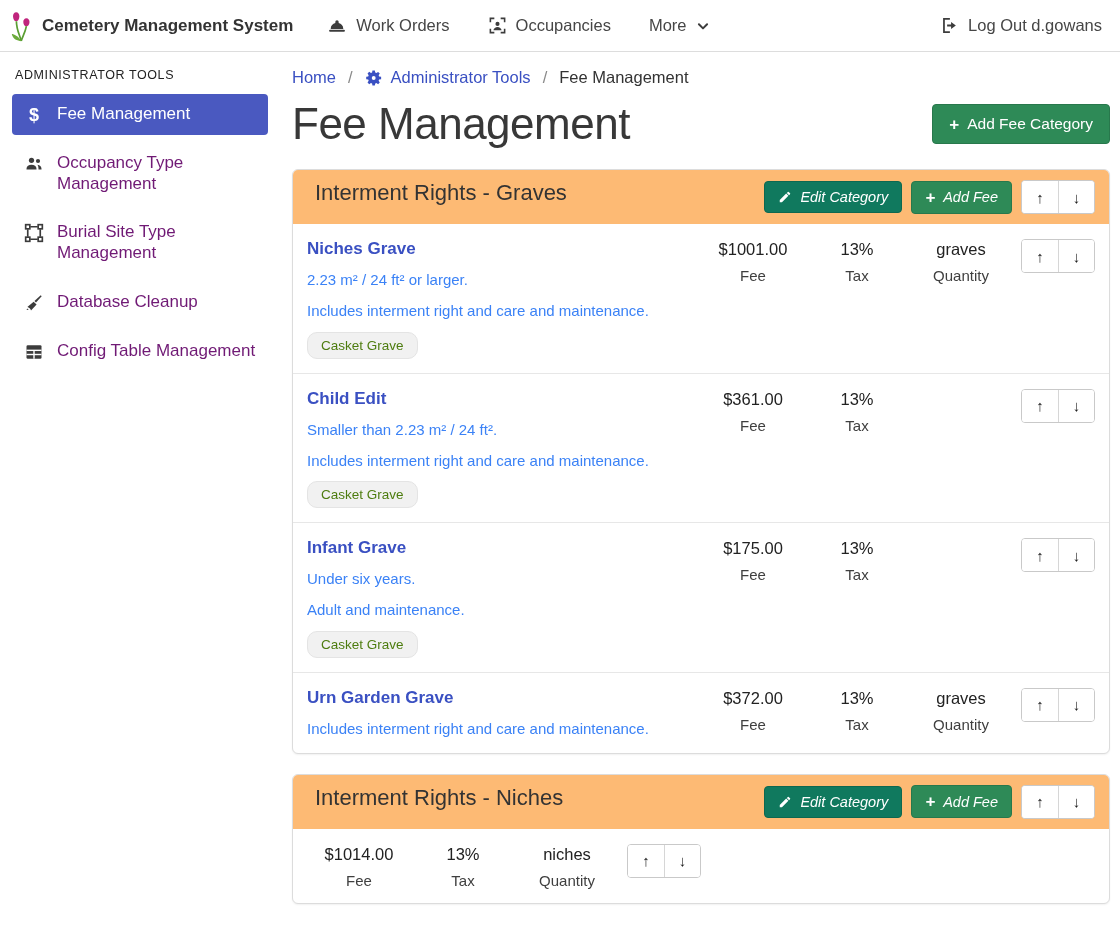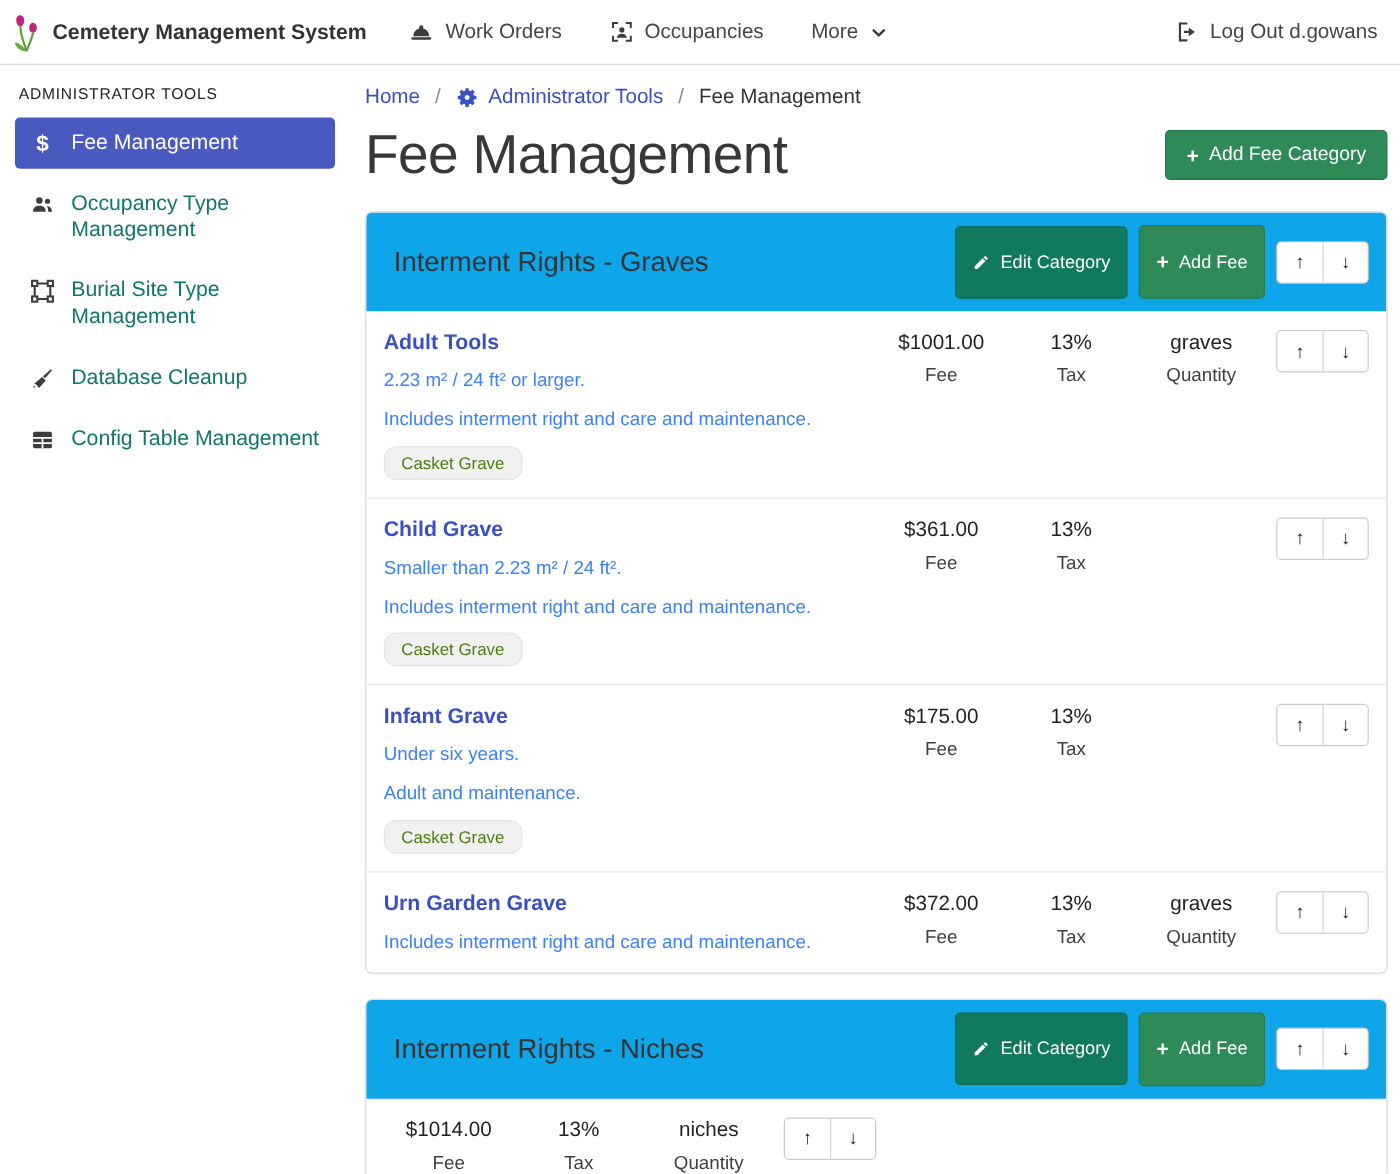--- a/index.html
+++ b/index.html
@@ -30,21 +30,21 @@
   
   .layout { display:flex; height:887px; }
   .sidebar { width:280px; flex-shrink:0; padding:12px 12px 0 14px; }
   .side-heading {
     font-size:12.5px; letter-spacing:.6px; color:#222;
     margin:4px 0 12px 1px;
   }
   .side-item {
     display:flex; align-items:flex-start; gap:13px;
     padding:10px 12px; margin:0 0 8px -2px; border-radius:4px;
-    font-size:17px; color:#0f766e; cursor:pointer; line-height:1.22;
+    font-size:17px; color:#701a75; cursor:pointer; line-height:1.22;
   }
   .side-item .ico { flex-shrink:0; margin-top:1px; color:#3c3c3c; }
   .side-item.active { background:#4a59c0; color:#fff; }
   .side-item.active .ico { color:#fff; }
   .dollar-glyph { font-size:18px; font-weight:700; line-height:20px; width:20px; text-align:center; }
 
   .main { flex:1; padding:12px 10px 0 12px; }
 
   
   .breadcrumb { display:flex; align-items:center; gap:12px; font-size:16.5px; padding:4px 0 2px; }
@@ -57,30 +57,30 @@
   .page-title { font-size:44px; font-weight:300; color:#383838; margin:0; letter-spacing:-.5px; }
 
   .btn {
     display:inline-flex; align-items:center; gap:8px;
     border-radius:4px; border:1px solid transparent;
     color:#fff; cursor:pointer; font-family:inherit;
   }
   .btn-green { background:#2e8a57; border-color:#28784c; }
   .btn-teal  { background:#10795e; border-color:#0d6850; }
   .btn-lg { font-size:15.5px; padding:10px 16px; }
-  .btn-sm { font-size:14.5px; padding:20px 13px; }
+  .btn-sm { font-size:14.5px; padding:7px 13px;font-style:italic; }
   .plus-glyph { font-size:17px; font-weight:700; line-height:1; }
 
   
   .card {
     border:1px solid #dcdcdc; border-radius:6px; margin-bottom:20px;
     box-shadow:0 1px 2px rgba(0,0,0,.06); overflow:hidden; background:#fff;
   }
   .card-header {
-    background:#0ea5e9; padding:10px 14px; display:flex; align-items:center; min-height:52px;
+    background:#fdba74; padding:10px 14px; display:flex; min-height:52px;
   }
   .card-title { font-size:22px; font-weight:500; color:#333; margin-left:8px; }
   .header-controls { margin-left:auto; display:flex; align-items:center; gap:9px; }
 
   .arrow-group {
     display:inline-flex; border:1px solid #c9c9c9; border-radius:4px;
     overflow:hidden; background:#fff;
   }
   .arrow-btn {
     width:36px; height:32px; background:#fff; border:none; cursor:pointer;
@@ -276,21 +276,21 @@
           </button>
           <span class="arrow-group">
             <button class="arrow-btn">↑</button>
             <button class="arrow-btn">↓</button>
           </span>
         </div>
       </div>
 
       <div class="fee-row">
         <div class="fee-main">
-          <a class="fee-name" href="#">Adult Tools</a>
+          <a class="fee-name" href="#">Niches Grave</a>
           <div class="fee-desc auto-hide">2.23 m² / 24 ft² or larger.</div>
           <div class="fee-desc auto-hide">Includes interment right and care and maintenance.</div>
           <div class="badge-wrap"><span class="badge auto-hide">Casket Grave</span></div>
         </div>
         <div class="stat-col">
           <div class="stat-value auto-hide">$1001.00</div>
           <div class="stat-label auto-hide">Fee</div>
         </div>
         <div class="stat-col">
           <div class="stat-value auto-hide">13%</div>
@@ -303,21 +303,21 @@
         <div class="row-arrows">
           <span class="arrow-group">
             <button class="arrow-btn">↑</button>
             <button class="arrow-btn">↓</button>
           </span>
         </div>
       </div>
 
       <div class="fee-row">
         <div class="fee-main">
-          <a class="fee-name" href="#">Child Grave</a>
+          <a class="fee-name" href="#">Child Edit</a>
           <div class="fee-desc auto-hide">Smaller than 2.23 m² / 24 ft².</div>
           <div class="fee-desc auto-hide">Includes interment right and care and maintenance.</div>
           <div class="badge-wrap"><span class="badge auto-hide">Casket Grave</span></div>
         </div>
         <div class="stat-col">
           <div class="stat-value auto-hide">$361.00</div>
           <div class="stat-label auto-hide">Fee</div>
         </div>
         <div class="stat-col">
           <div class="stat-value auto-hide">13%</div>

